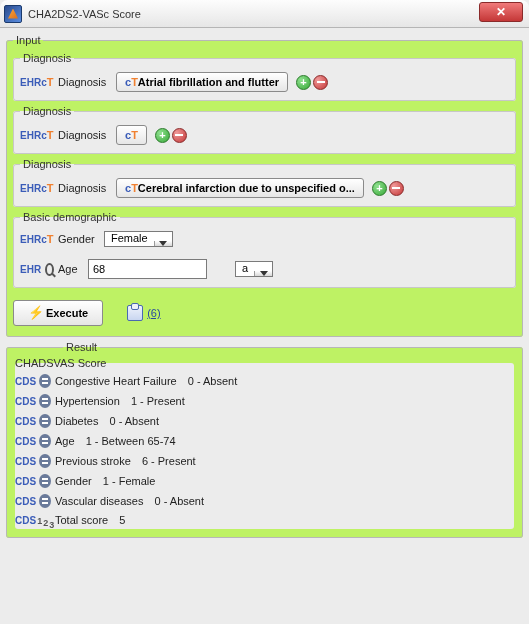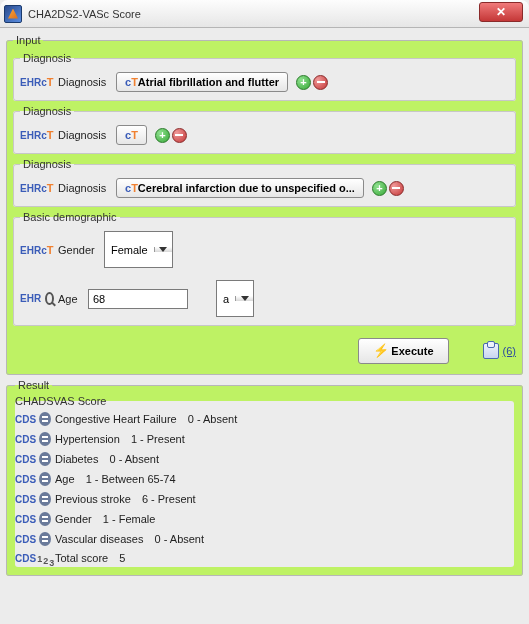--- a/index.html
+++ b/index.html
@@ -170,22 +170,22 @@
     cursor:pointer;
   }
   .circ.add { background:radial-gradient(circle at 30% 30%, #8ee08e, #3aa93a); border:1px solid #2a7a2a; }
   .circ.rem { background:radial-gradient(circle at 30% 30%, #f09a9a, #c43737); border:1px solid #8a2a2a; }
   .circ.rem::after { content:""; display:block; width:8px; height:2px; background:#fff; }
   .circ.add::after { content:"+"; font-size:11px; }
   .select {
     display:inline-flex;
     border:1px solid #7a7a7a;
     background:#fff;
-    height:37px;
-    align-items:center;
+    height:16px;
+    align-items:flex-end;
     cursor:pointer;
   }
   .select .val {
     padding:2px 6px;
     display:flex; align-items:center;
   }
   .select .arrow {
     width:18px;
     border-left:1px solid #9a9a9a;
     background:linear-gradient(to bottom,#fff,#d8d8d8);
@@ -197,27 +197,27 @@
     border-right:4px solid transparent;
     border-top:5px solid #333;
   }
   .textinput {
     border:1px solid #7a7a7a;
     background:#fff;
     height:20px;
     padding:2px 4px;
     font-family:inherit;
     font-size:11px;
-    width:100px;
+    width:119px;
   }
   .exec-row {
     display:flex;
     align-items:center;
-    justify-content:flex-end;
-    gap:34px;
+    justify-content:flex-start;
+    gap:24px;
     padding:8px 0 4px 0;
   }
   .exec-btn {
     display:inline-flex; align-items:center; gap:6px;
     border:1px solid #8a8a8a;
     background:linear-gradient(to bottom,#fff,#e6e6e6);
     border-radius:3px;
     padding:5px 14px;
     font-weight:bold;
     cursor:pointer;
@@ -248,21 +248,21 @@
   }
   .result-line .lbl2 {
     color:#222;
   }
   fieldset.resultgroup {
     border:1px solid #b7b7b7;
     border-radius:3px;
     margin:0;
     padding:4px 8px 8px 8px;
   }
-  fieldset.resultgroup > legend { padding:0 3px; }
+  fieldset.resultgroup > legend { padding:0 3px;margin-left:48px; }
 </style>
 </head>
 <body>
 
 <div class="window">
   <div class="titlebar">
     <div class="appicon"></div>
     <span class="title">CHA2DS2-VASc Score</span>
     <div class="closebtn">
       <span>✕</span>

